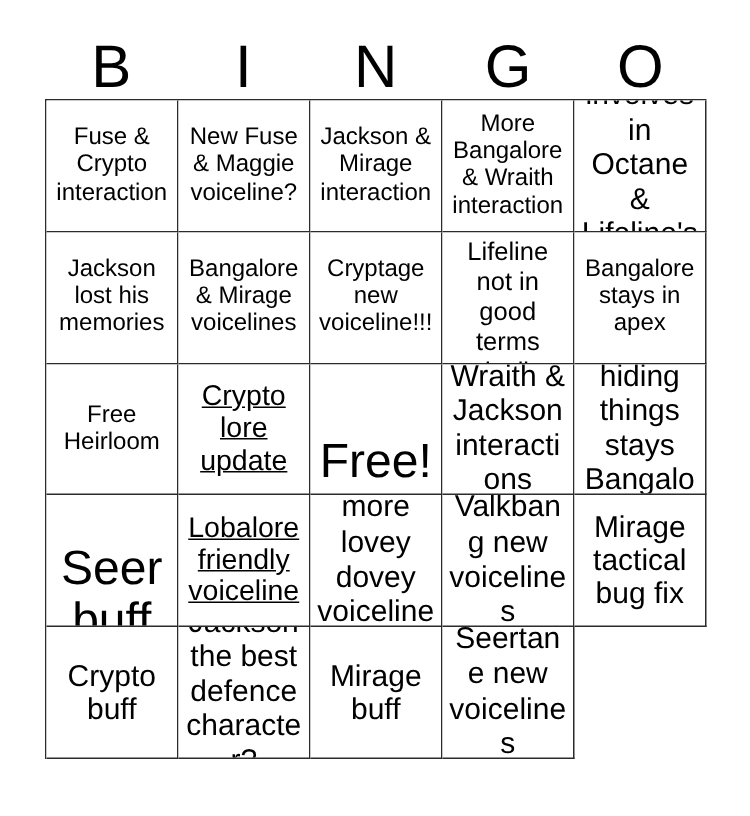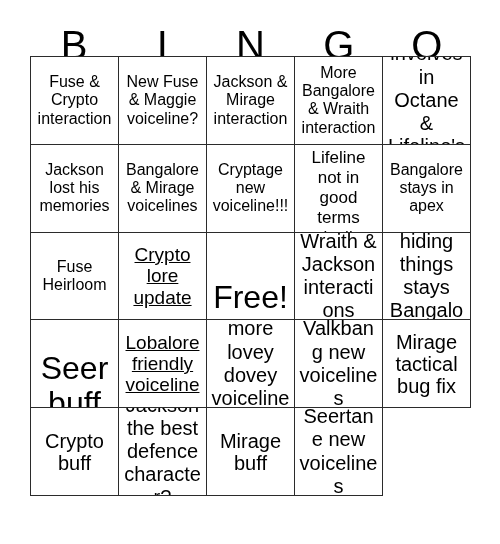--- a/index.html
+++ b/index.html
@@ -40,21 +40,21 @@
     font-weight: 400;
     line-height: 1;
     letter-spacing: 0;
     color: #000000;
   }
 
   
   .grid {
     position: absolute;
     left: 30px;
-    top: 56px;
+    top: 66px;
     width: 441px;
     height: 440px;
     display: grid;
     grid-template-columns: repeat(5, 1fr);
     grid-template-rows: repeat(5, 1fr);
     border-top: 1px solid #2b2b2b;
     border-left: 1px solid #2b2b2b;
     box-sizing: border-box;
     background: #ffffff;
   }
@@ -124,21 +124,21 @@
       <div class="cell">
         <span class="cell-text sz-md">Cryptage new voiceline!!!</span>
       </div>
       <div class="cell">
         <span class="cell-text sz-xs">Octane &amp; Lifeline not in good terms voiceline</span>
       </div>
       <div class="cell">
         <span class="cell-text sz-md">Bangalore stays in apex</span>
       </div>
       <div class="cell">
-        <span class="cell-text sz-md">Fuse Heirloom</span>
+        <span class="cell-text sz-md">Free Heirloom</span>
       </div>
       <div class="cell">
         <span class="cell-text sz-lg">Crypto lore update</span>
       </div>
       <div class="cell">
         <span class="cell-text sz-xxl">Free!</span>
       </div>
       <div class="cell">
         <span class="cell-text sz-sm">Wraith &amp; Jackson interactions</span>
       </div>

